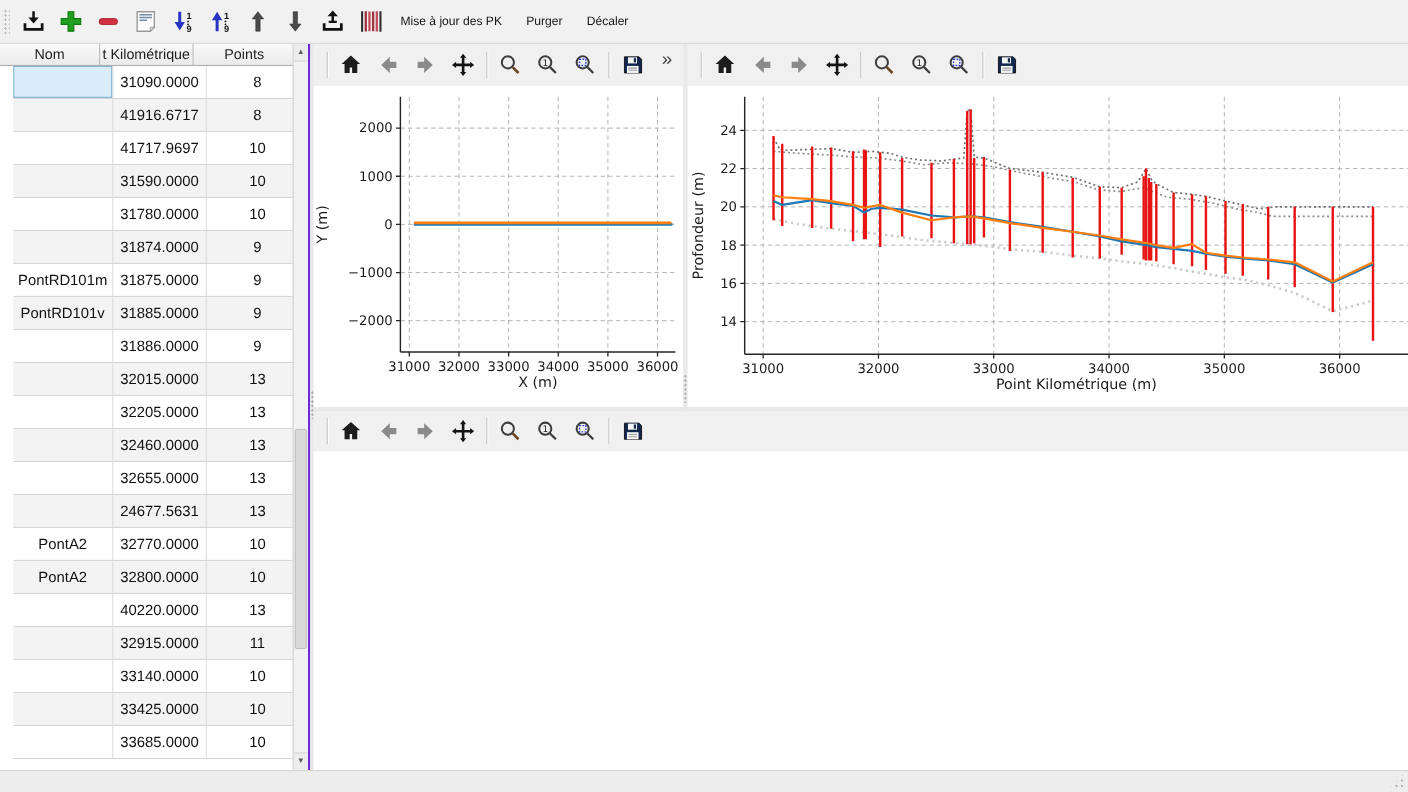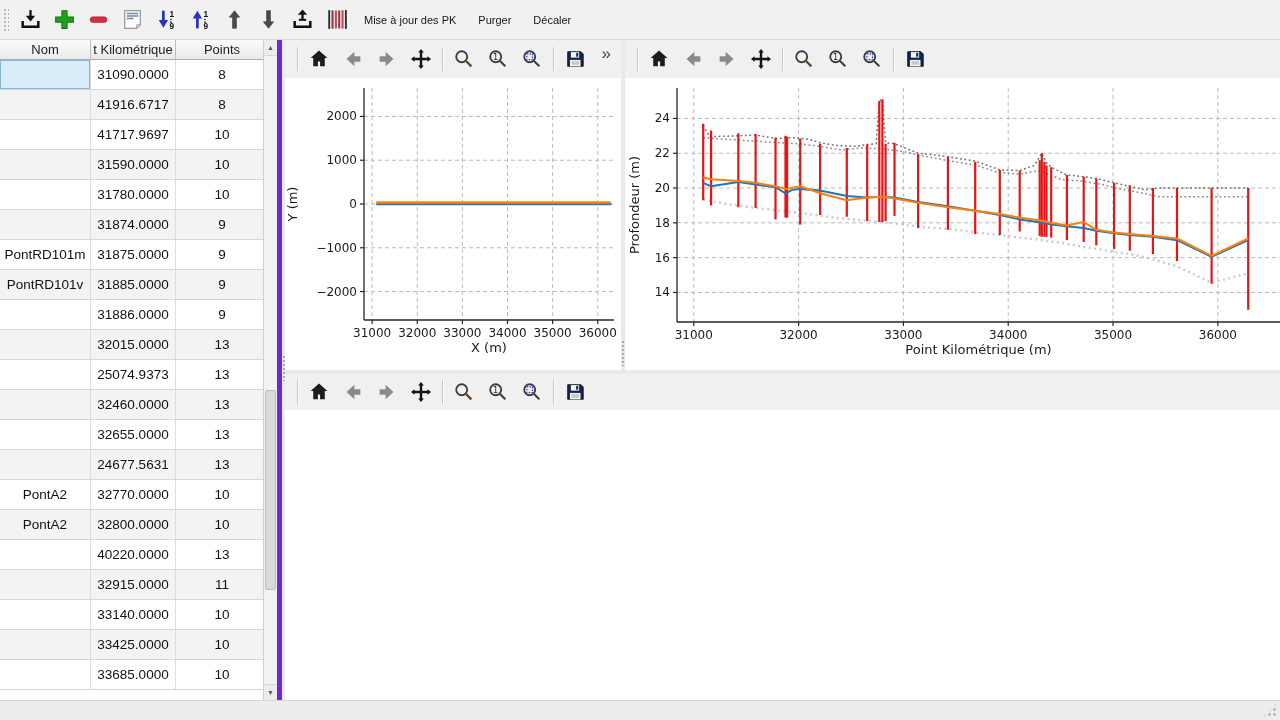--- a/index.html
+++ b/index.html
@@ -13,26 +13,26 @@
   .grip{width:7px;height:26px;margin-right:4px;
     background-image:radial-gradient(#b9b9b9 1px,transparent 1.1px);
     background-size:4px 4px;background-position:1px 1px;}
   .icon-row{display:flex;align-items:center;}
   .tool-btn{width:34px;height:32px;display:flex;align-items:center;justify-content:center;border-radius:3px;}
   .tool-btn svg{width:25px;height:25px;display:block;}
   .text-btn{padding:0 11px;height:32px;line-height:32px;font-size:11px;color:#151515;border-radius:3px;}
 
   
   .table-panel{position:absolute;left:0;top:40px;width:282px;height:660px;background:#fff;
-    border-right:5px solid #6d28d9;overflow:hidden;}
+    border-right:2px solid #6d28d9;overflow:hidden;}
   .thead{position:absolute;left:0;top:0;width:268px;height:20px;display:flex;
     background:linear-gradient(#fafafa,#eaeaea);border-bottom:1px solid #aeaeae;}
   .th{font-size:13px;color:#1c1c1c;text-align:center;line-height:19px;border-right:1px solid #bdbdbd;}
   .th-nom{width:91px;}.th-pk{width:85px;}.th-points{width:92px;border-right:none;}
-  .tbody{position:absolute;left:0;top:20px;width:268px;}
+  .tbody{position:absolute;left:12px;top:20px;width:268px;}
   .trow{display:flex;height:30px;border-bottom:1px solid #d6d6d6;background:#fff;}
   .trow.alt{background:#f3f3f3;}
   .td{font-size:13.5px;color:#111;display:flex;align-items:center;justify-content:center;border-right:1px solid #dcdcdc;}
   .td-nom{width:91px;}.td-pk{width:85px;}.td-points{width:92px;border-right:none;}
   .td.sel{background:#d8ecf9;box-shadow:inset 0 0 0 1px #85b7d9;}
   .trow.partial{height:10px;border-bottom:none;}
   .vscroll{position:absolute;right:0;top:0;width:14px;height:660px;background:#f2f2f2;border-left:1px solid #cfcfcf;}
   .sb-btn{position:absolute;left:0;width:13px;height:16px;font-size:7px;color:#5a5a5a;
     display:flex;align-items:center;justify-content:center;background:#ececec;}
   .sb-btn.up{top:0;border-bottom:1px solid #d8d8d8;}
@@ -199,21 +199,21 @@
         <div class="td td-pk">31886.0000</div>
         <div class="td td-points">9</div>
       </div>
       <div class="trow alt">
         <div class="td td-nom"></div>
         <div class="td td-pk">32015.0000</div>
         <div class="td td-points">13</div>
       </div>
       <div class="trow">
         <div class="td td-nom"></div>
-        <div class="td td-pk">25074.9373</div>
+        <div class="td td-pk">32205.0000</div>
         <div class="td td-points">13</div>
       </div>
       <div class="trow alt">
         <div class="td td-nom"></div>
         <div class="td td-pk">32460.0000</div>
         <div class="td td-points">13</div>
       </div>
       <div class="trow">
         <div class="td td-nom"></div>
         <div class="td td-pk">32655.0000</div>

